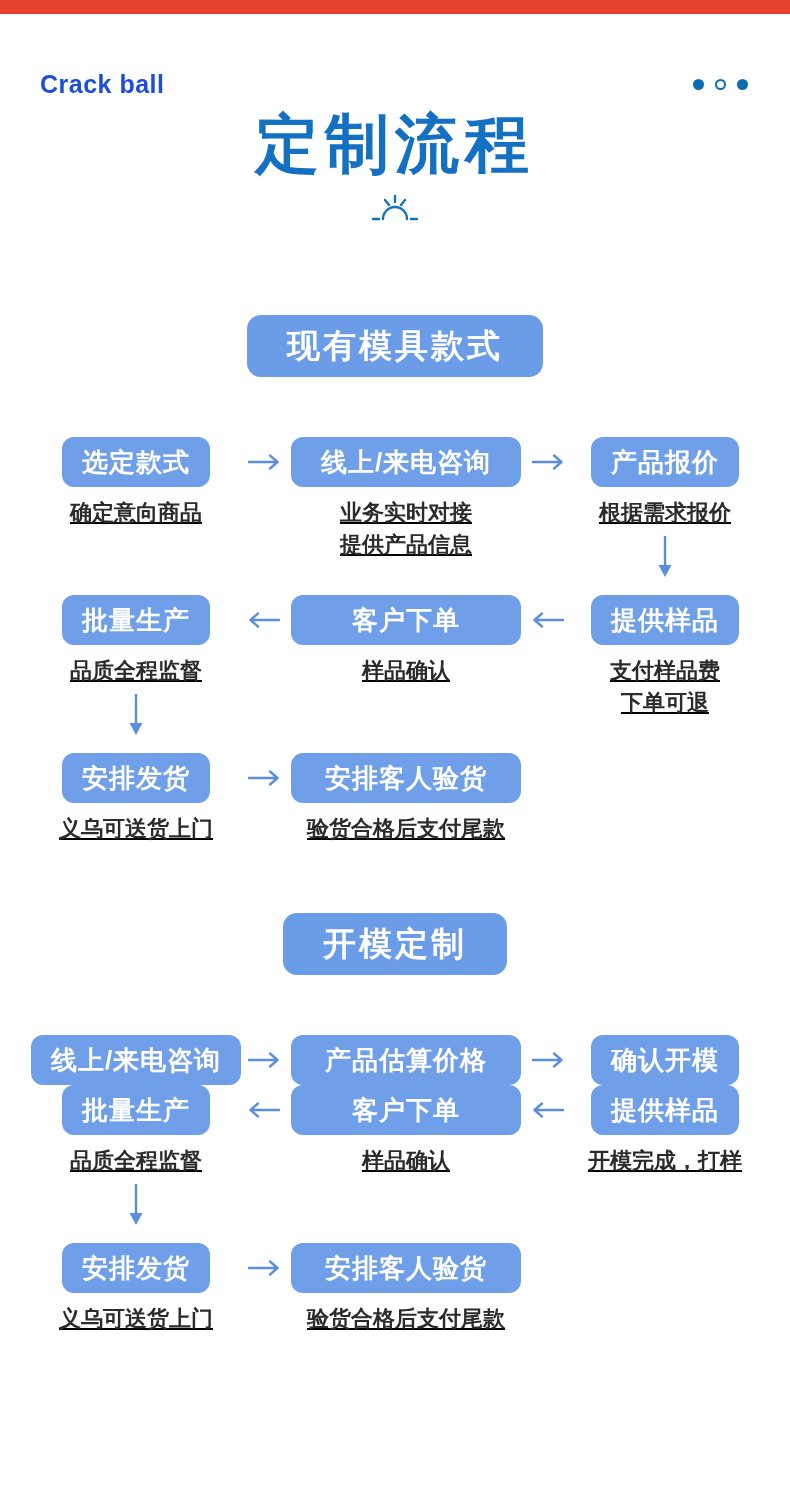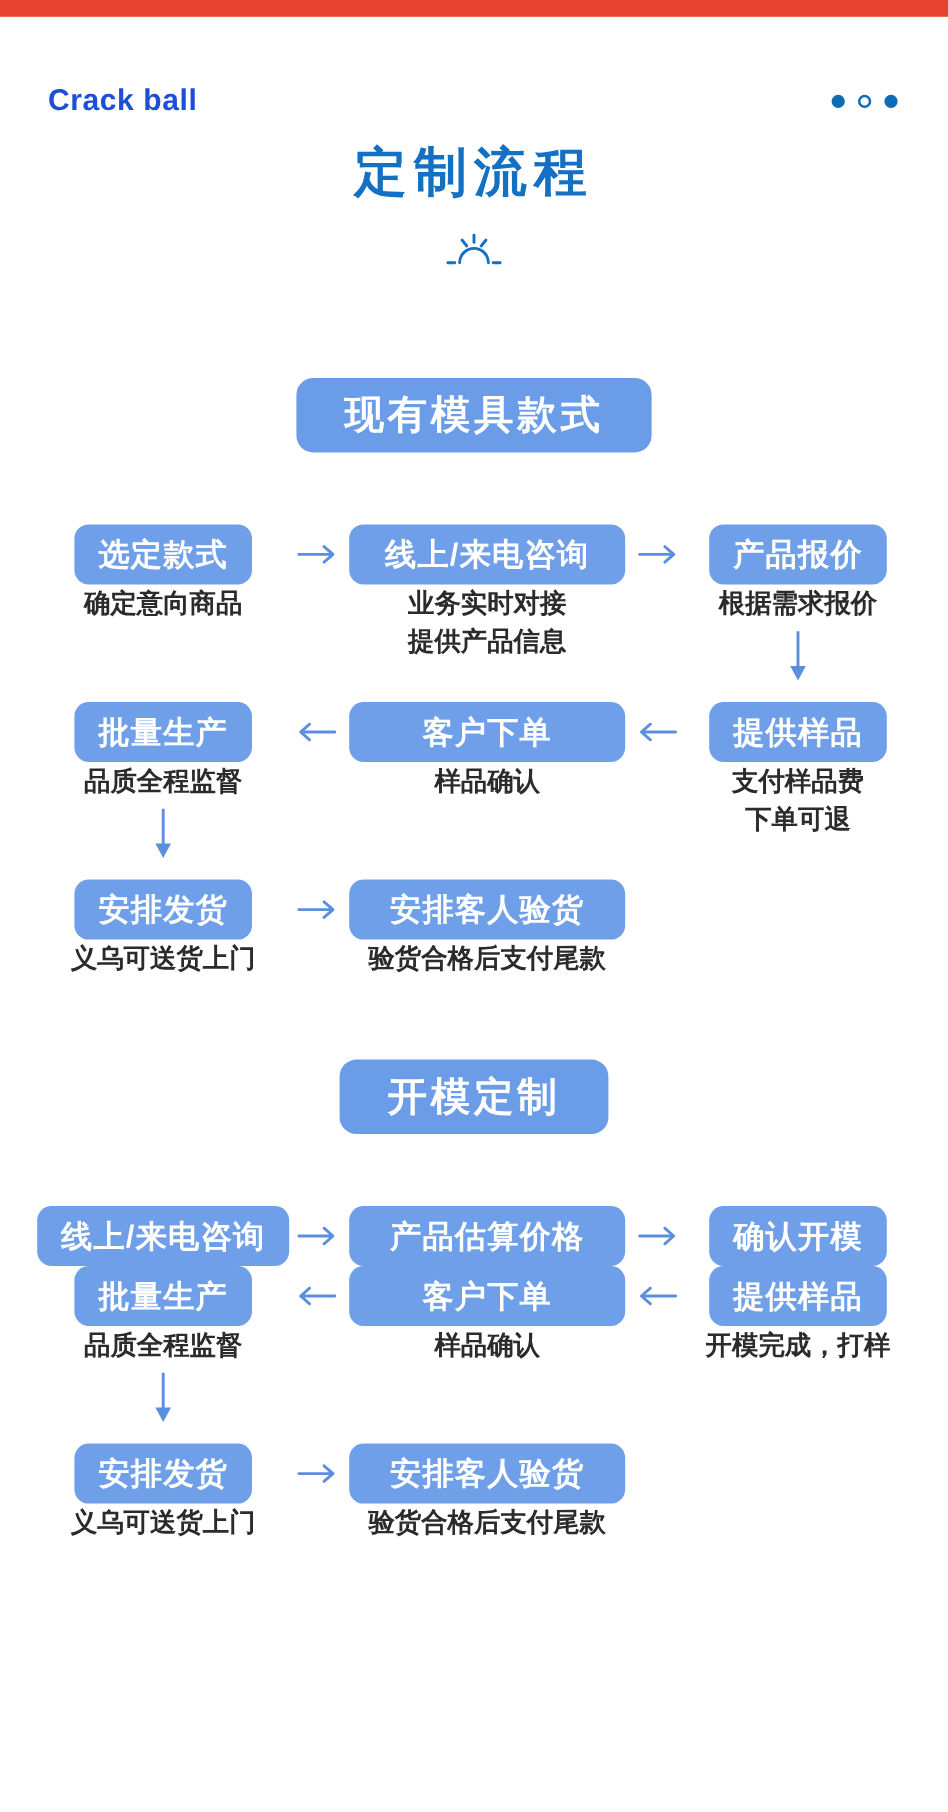--- a/index.html
+++ b/index.html
@@ -9,42 +9,42 @@
     font-family:"Liberation Sans","DejaVu Sans",sans-serif;
   }
   .top-bar { height:14px; width:100%; background:#e8432e; }
 
   .brand-row { margin-top:56px; padding:0 42px 0 40px; display:flex; justify-content:space-between; align-items:center; }
   .logo { color:#1d4ed8; font-size:25px; font-weight:bold; letter-spacing:0.5px; }
   .dots { display:flex; gap:11px; align-items:center; }
   .dot { width:11px; height:11px; border-radius:50%; background:#0b6bb5; box-sizing:border-box; }
   .dot.outline { background:transparent; border:2px solid #0b6bb5; }
 
-  .main-title { margin-top:14px; text-align:center; color:#1470c2; font-size:44px; line-height:62px; font-weight:bold; letter-spacing:6px; }
+  .main-title { margin-top:14px; text-align:center; color:#1470c2; font-size:64px; line-height:62px; font-weight:bold; letter-spacing:6px; }
   .sun { margin-top:18px; display:flex; justify-content:center; }
 
   .section-heading {
     margin:0 auto; width:max-content; background:#6b9ce8; color:#ffffff;
     font-size:33px; font-weight:bold; letter-spacing:3px;
     height:62px; line-height:62px; padding:0 40px; border-radius:14px; text-align:right;
   }
   .section-heading.first { margin-top:92px; }
   .section-heading.later { margin-top:68px; }
 
   .flow { margin-top:60px; }
   .grid { display:grid; grid-template-columns:212px 44px 240px 44px 190px; width:730px; margin:0 auto; }
   .boxes { align-items:center; }
   .cell { display:flex; justify-content:center; align-items:center; }
   .box {
     background:#6f9fe8; color:#ffffff; font-size:26px; font-weight:bold; letter-spacing:1px;
     height:50px; line-height:50px; padding:0 20px; border-radius:12px;
     white-space:nowrap; box-sizing:border-box; text-align:center;
   }
   .box.mid { min-width:230px; }
-  .captions { margin-bottom:16px; }
+  .captions { margin-top:10px; margin-bottom:16px;text-decoration:underline; }
   .caption-cell { flex-direction:column; justify-content:flex-start; align-items:center; }
   .caption-line { color:#2b2b2b; font-size:22px; line-height:32px; font-weight:600; white-space:nowrap; text-align:center; }
   .arrow-down { margin-top:6px; height:44px; display:flex; justify-content:center; }
 </style>
 </head>
 <body>
 
 <div class="page">
   <div class="top-bar"></div>
 

